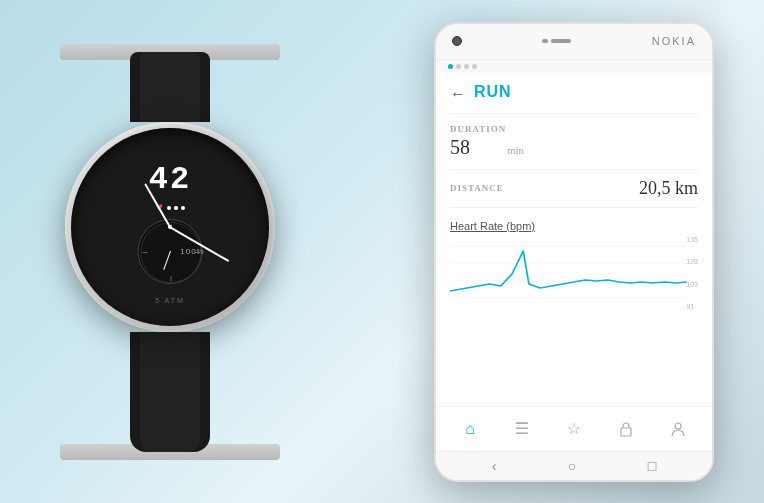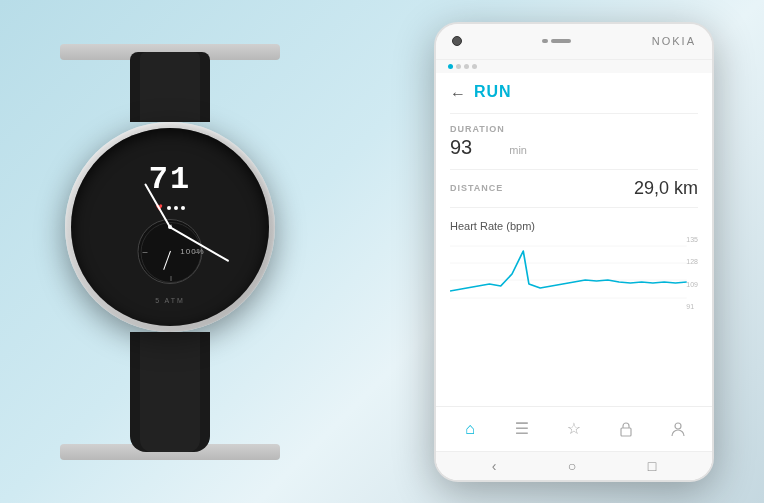--- a/index.html
+++ b/index.html
@@ -335,20 +335,21 @@
 
     .app-title {
       color: #00b4d8;
       font-size: 16px;
       font-weight: 600;
       letter-spacing: 1px;
     }
 
     .app-stats {
       padding: 4px 14px;
+      font-family: Liberation Serif, serif;
     }
 
     .stat-row {
       display: flex;
       align-items: center;
       justify-content: space-between;
       padding: 8px 0;
       border-bottom: 1px solid #f0f0f0;
     }
 
@@ -442,20 +443,21 @@
     .chart-section {
       padding: 8px 14px 4px;
       flex: 1;
     }
 
     .chart-title {
       font-size: 11px;
       color: #555;
       font-weight: 400;
       margin-bottom: 4px;
+      text-decoration: underline;
     }
 
     .chart-area {
       width: 100%;
       height: 75px;
       position: relative;
     }
 
     .chart-labels {
       position: absolute;
@@ -562,21 +564,21 @@
 
 <div class="scene">
 
   <div class="watch-container">
     <div class="watch-lug watch-lug-top"></div>
     <div class="watch-band-top"></div>
     <div class="watch-case">
       <div class="watch-face-inner">
 
         <div class="center-content">
-          <div class="watch-display">71</div>
+          <div class="watch-display">42</div>
           <div class="watch-heart">
             <span class="heart-icon">♥</span>
             <span class="watch-dots">
               <span class="watch-dot"></span>
               <span class="watch-dot"></span>
               <span class="watch-dot"></span>
             </span>
           </div>
         </div>
 
@@ -635,28 +637,28 @@
           <span class="back-arrow">←</span>
           <span class="app-title">RUN</span>
         </div>
 
         <div class="app-stats">
 
           <div class="stat-row first">
             <div>
               <div class="stat-label">DURATION</div>
               <div class="stat-value">
-                <span>93</span><span class="stat-unit">min</span>
+                <span>58</span><span class="stat-unit">min</span>
               </div>
             </div>
           </div>
 
           <div class="stat-row">
             <div class="stat-label">DISTANCE</div>
-            <div class="stat-number">29,0 km</div>
+            <div class="stat-number">20,5 km</div>
           </div>
 
         </div>
 
         <div class="chart-section">
           <div class="chart-title">Heart Rate (bpm)</div>
           <div class="chart-area">
             <svg width="100%" height="100%" viewBox="0 0 220 75" preserveAspectRatio="none">
 
               <line x1="0" y1="10" x2="210" y2="10" stroke="#f0f0f0" stroke-width="0.5"></line>

